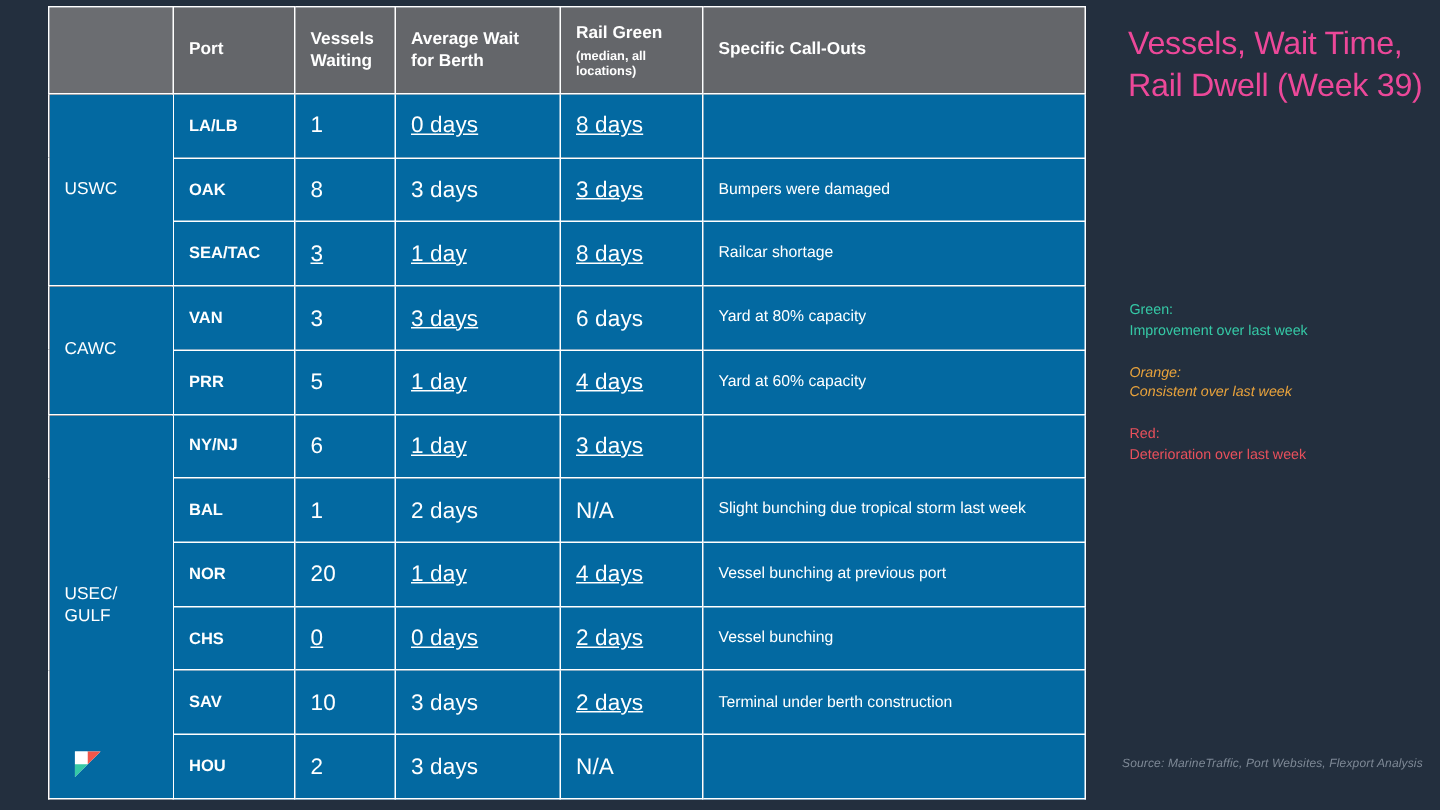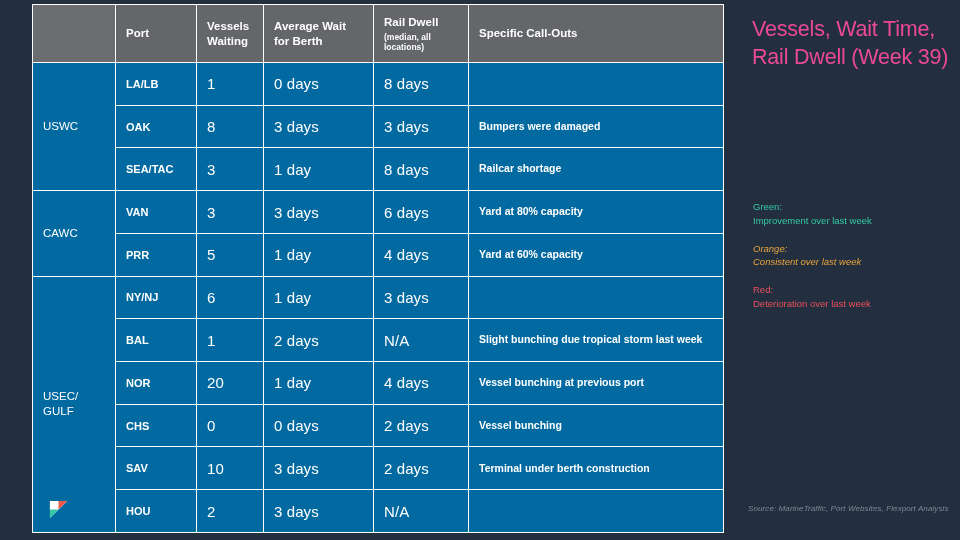--- a/index.html
+++ b/index.html
@@ -88,27 +88,27 @@
   }
 
   td.metric {
     font-size: 15px;
     font-weight: normal;
     letter-spacing: 0.1px;
   }
 
   td.callout {
     font-size: 10.5px;
-    font-weight: bold;
+    font-weight: normal;
     color: #f2f4f6;
     line-height: 1.3;
   }
 
   .v-green  { color: #35c9a6; }
-  .v-orange { color: #e9a33c; }
+  .v-orange { color: #e9a33c; text-decoration: underline; }
   .v-red    { color: #e9505c; }
   .v-white  { color: #ffffff; }
 
   
   .logo-mark {
     position: absolute;
     left: 16px;
     bottom: 13px;
     width: 19px;
     height: 19px;
@@ -189,21 +189,21 @@
           <th>
             <span>Port</span>
           </th>
           <th>
             <span>Vessels Waiting</span>
           </th>
           <th>
             <span>Average Wait for Berth</span>
           </th>
           <th>
-            <span>Rail Dwell</span>
+            <span>Rail Green</span>
             <span class="sub">(median, all locations)</span>
           </th>
           <th>
             <span>Specific Call-Outs</span>
           </th>
         </tr>
       </thead>
       <tbody id="table-body">
           <tr>
             <td class="group-cell" rowspan="3"><span>USWC</span></td>

